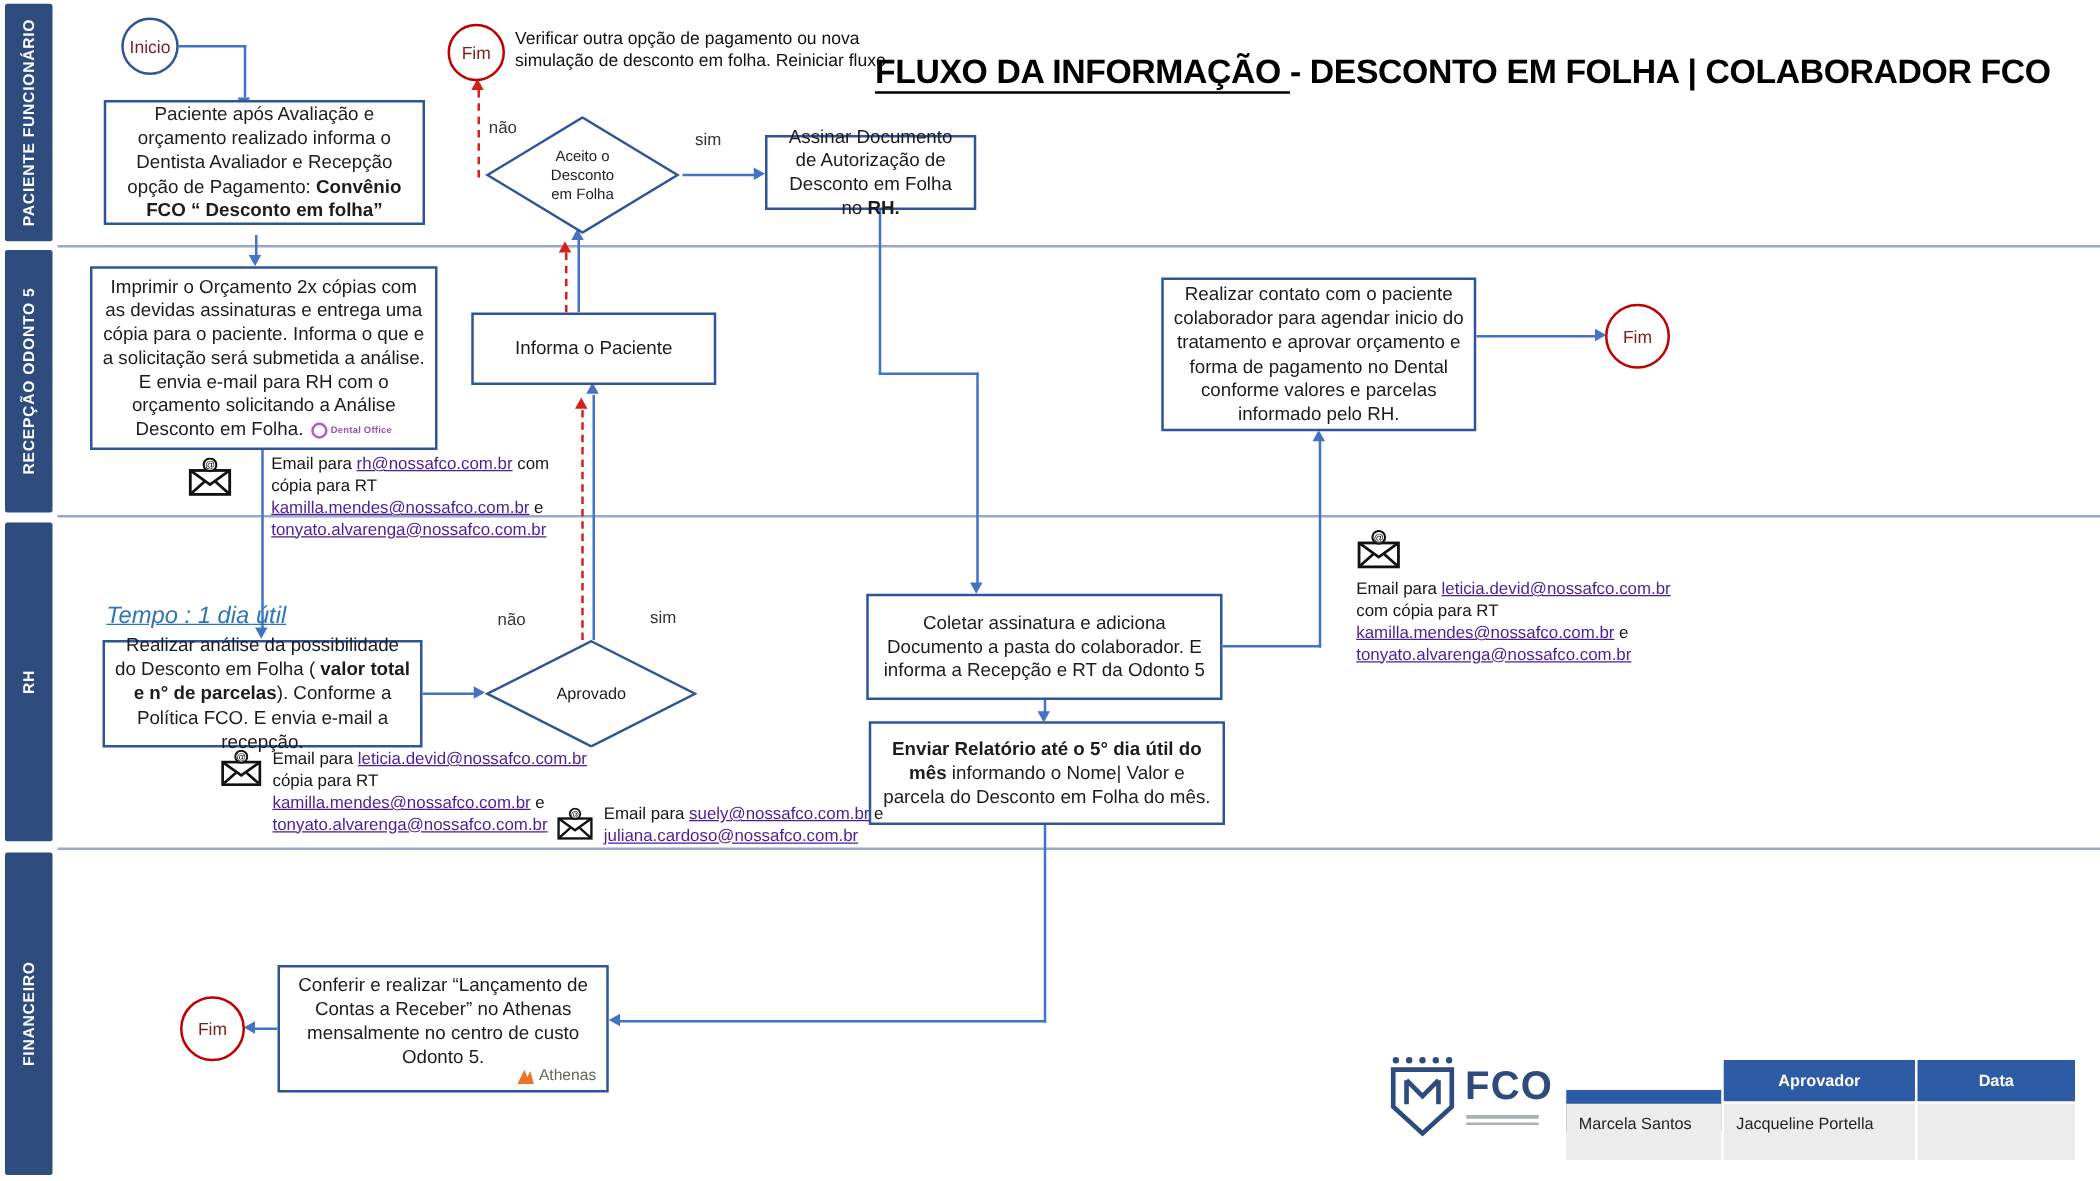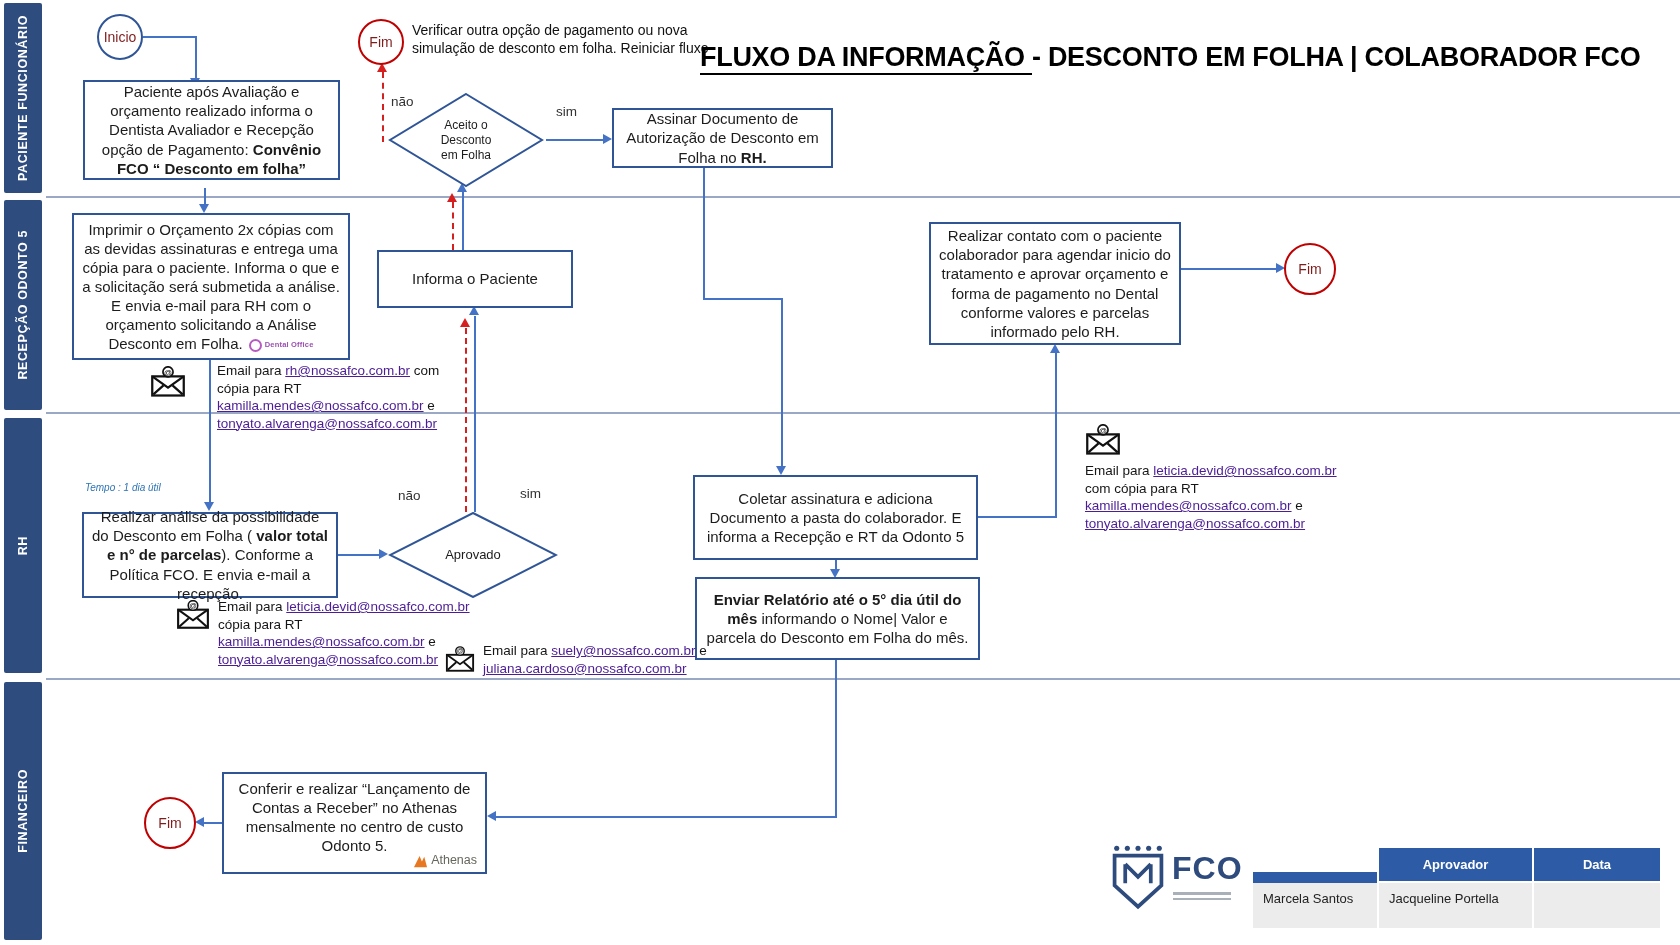--- a/index.html
+++ b/index.html
@@ -31,21 +31,21 @@
   .a-down{position:absolute;width:0;height:0;border-left:5.5px solid transparent;
         border-right:5.5px solid transparent;border-top:9px solid #4472c4;z-index:3;}
   .a-left{position:absolute;width:0;height:0;border-top:5.5px solid transparent;
         border-bottom:5.5px solid transparent;border-right:9px solid #4472c4;z-index:3;}
   .a-right{position:absolute;width:0;height:0;border-top:5.5px solid transparent;
         border-bottom:5.5px solid transparent;border-left:9px solid #4472c4;z-index:3;}
   .red-a{border-bottom-color:#d62020;border-top-color:#d62020;}
   
   .edge-label{position:absolute;font-size:13.5px;color:#333;z-index:7;}
   .note{position:absolute;font-size:14px;line-height:1.32;color:#111;z-index:7;}
-  .tempo{position:absolute;font-size:10px;font-style:italic;color:#2e75b6;z-index:7;}
+  .tempo{position:absolute;font-size:19px;font-style:italic;color:#2e75b6;z-index:7;text-decoration:underline;}
   
   #title{position:absolute;left:700px;top:42px;font-size:27px;font-weight:700;
          letter-spacing:-0.3px;white-space:nowrap;color:#000;z-index:8;}
   #title .u{border-bottom:2.5px solid #000;padding-bottom:1px;}
   
   .diamond{position:absolute;z-index:5;}
   .diamond svg{display:block;}
   .dia-text{position:absolute;inset:0;display:flex;flex-direction:column;align-items:center;
             justify-content:center;font-size:12px;line-height:1.25;color:#1c1c1c;text-align:center;}
   
@@ -164,21 +164,21 @@
   <div class="edge-label" style="left:391px;top:94px;">não</div>
   <div class="edge-label" style="left:556px;top:104px;">sim</div>
   <div class="edge-label" style="left:398px;top:488px;">não</div>
   <div class="edge-label" style="left:520px;top:486px;">sim</div>
   <div class="tempo" style="left:85px;top:482px;">Tempo : 1 dia útil</div>
 
   <div class="proc" style="left:68px;top:80px;width:257px;height:100px;margin-left:15px;">
     <div><span>Paciente após Avaliação  e orçamento realizado informa o Dentista Avaliador e  Recepção opção de Pagamento: </span><b>Convênio FCO “ Desconto em folha”</b></div>
   </div>
 
-  <div class="proc" style="left:612px;top:108px;width:221px;height:60px;">
+  <div class="proc" style="left:612px;top:108px;width:169px;height:60px;">
     <div><span>Assinar  Documento de Autorização de Desconto em Folha no </span><b>RH.</b></div>
   </div>
 
   <div class="proc" style="left:72px;top:213px;width:278px;height:147px;">
     <div><span>Imprimir o Orçamento  2x cópias com as devidas assinaturas  e entrega uma cópia para  o paciente. Informa o que e a solicitação será submetida a análise. E envia e-mail para RH com o orçamento solicitando a Análise Desconto em Folha.</span><span class="dental">
           <span class="dot"></span>
           <span class="dtx">Dental Office</span>
         </span></div>
   </div>
 

